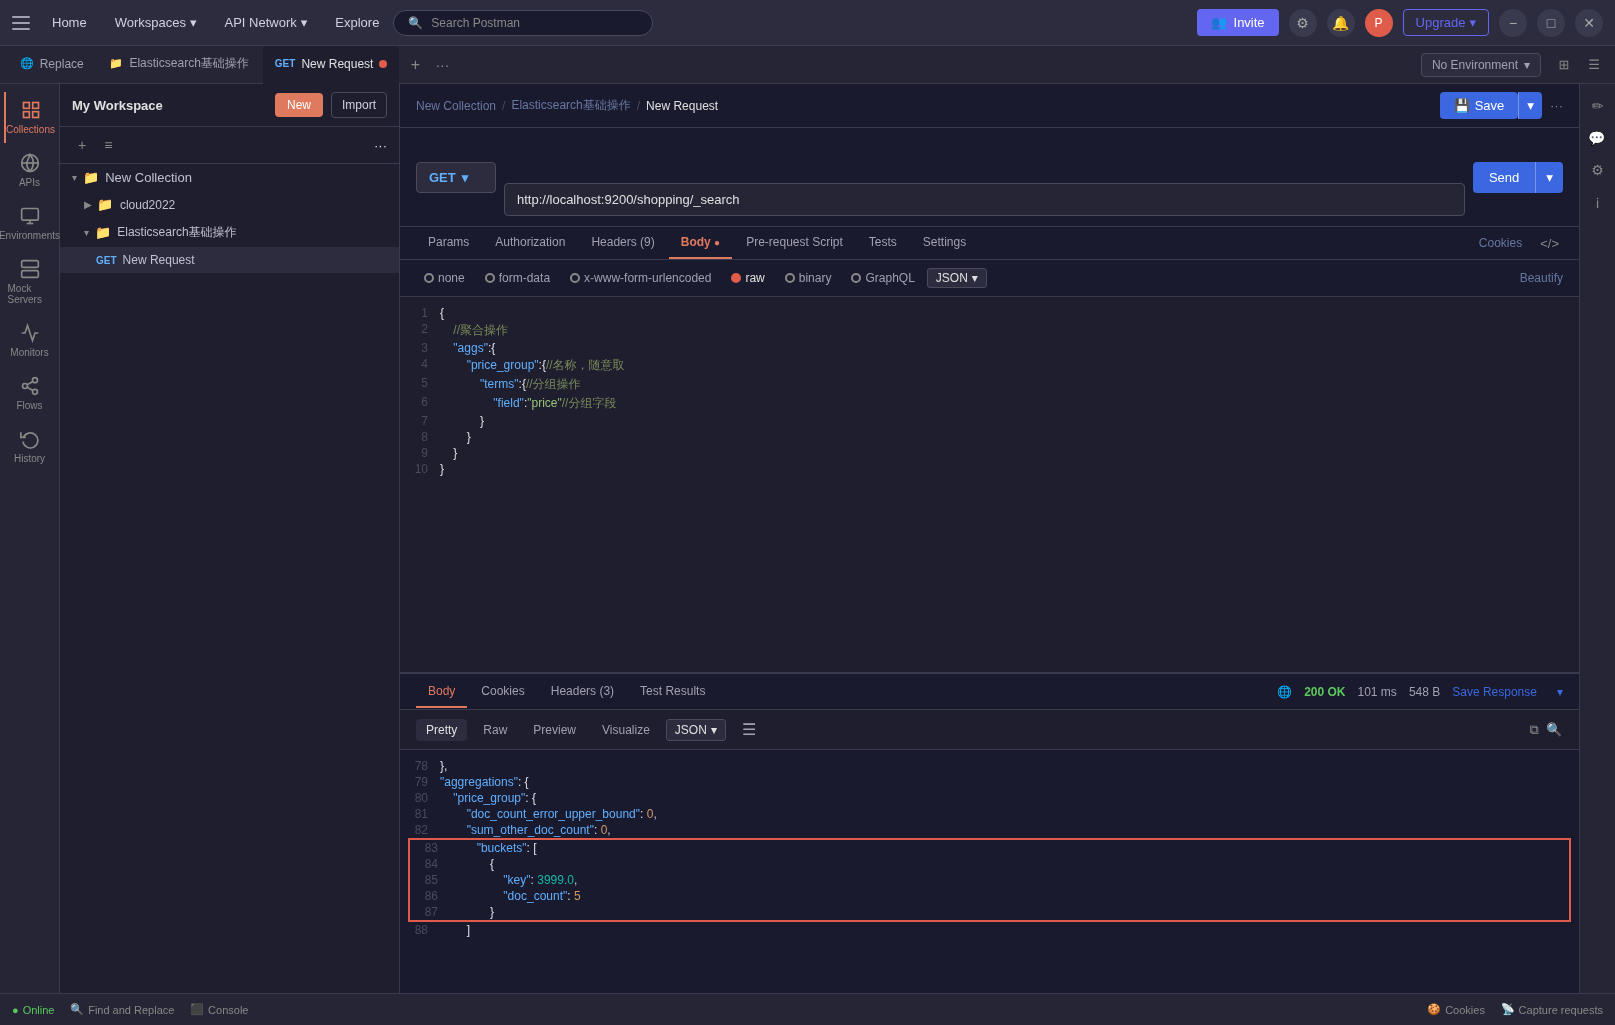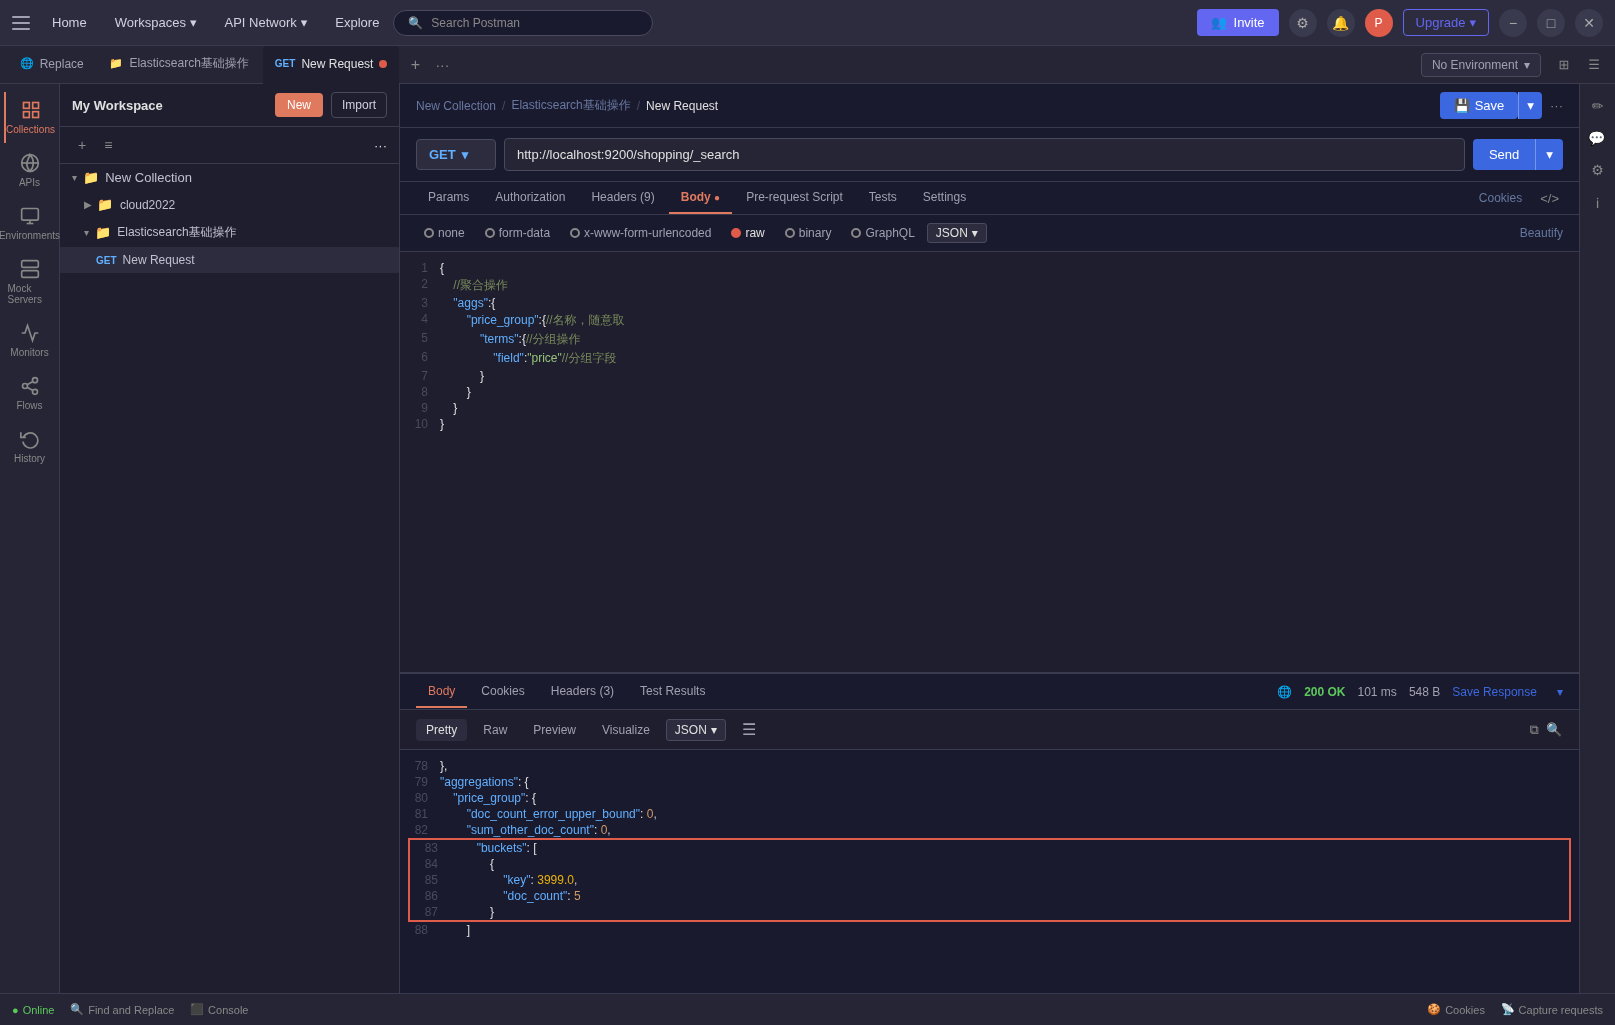--- a/index.html
+++ b/index.html
@@ -65,21 +65,21 @@
     .breadcrumb-item { color: #6878a0; font-size: 12px; cursor: pointer; }
     .breadcrumb-sep { color: #4a4a5e; font-size: 12px; }
     .breadcrumb-current { color: #e0e0e0; font-size: 12px; font-weight: 500; }
     .breadcrumb-actions { margin-left: auto; display: flex; align-items: center; gap: 8px; }
     .btn-save { background: #3b68e0; color: white; border: none; padding: 6px 14px; border-radius: 4px; cursor: pointer; font-size: 13px; display: flex; align-items: center; gap: 4px; }
     .btn-save-arrow { background: #3b68e0; border: none; border-left: 1px solid rgba(255,255,255,0.3); color: white; padding: 6px 8px; cursor: pointer; border-radius: 0 4px 4px 0; }
 
     
     .url-bar { display: flex; align-items: center; padding: 10px 16px; gap: 8px; border-bottom: 1px solid #3a3a4e; }
     .method-select { background: #2c2c3e; border: 1px solid #4a4a5e; color: #61affe; padding: 7px 12px; border-radius: 4px; font-size: 13px; font-weight: 600; cursor: pointer; display: flex; align-items: center; gap: 6px; min-width: 80px; }
-    .url-input { flex: 1; background: #252535; border: 1px solid #4a4a5e; color: #e0e0e0; padding: 8px 12px; border-radius: 4px; font-size: 13px; outline: none; }
+    .url-input { flex: 1; background: #252535; border: 1px solid #4a4a5e; color: #e0e0e0; padding: 8px 12px; border-radius: 4px; font-size: 13px; outline: none; margin-top: 45px; }
     .btn-send { background: #3b68e0; color: white; border: none; padding: 8px 16px; border-radius: 4px 0 0 4px; cursor: pointer; font-size: 13px; font-weight: 500; }
     .btn-send-arrow { background: #3b68e0; border: none; border-left: 1px solid rgba(255,255,255,0.3); color: white; padding: 8px 10px; cursor: pointer; border-radius: 0 4px 4px 0; }
 
     
     .req-tabs { display: flex; align-items: center; padding: 0 16px; border-bottom: 1px solid #3a3a4e; gap: 2px; }
     .req-tab { padding: 8px 12px; color: #a0a0b0; font-size: 12px; cursor: pointer; border-bottom: 2px solid transparent; white-space: nowrap; }
     .req-tab.active { color: #e07a5f; border-bottom: 2px solid #e07a5f; font-weight: bold; }
     .req-tab-right { margin-left: auto; color: #6378a0; font-size: 12px; cursor: pointer; }
 
     
@@ -484,21 +484,21 @@
           <div class="code-line">
             <span class="line-num">83</span>
             <span class="line-content">        <span class="code-key">"buckets"</span><span class="code-brace">: [</span></span>
           </div>
           <div class="code-line">
             <span class="line-num">84</span>
             <span class="line-content code-brace">            {</span>
           </div>
           <div class="code-line">
             <span class="line-num">85</span>
-            <span class="line-content">                <span class="code-key">"key"</span><span class="code-brace">:</span> <span style="color:#eab308;">3999.0</span>,</span>
+            <span class="line-content">                <span class="code-key">"key"</span><span class="code-brace">:</span> <span style="color:#14b8a6;">3999.0</span>,</span>
           </div>
           <div class="code-line">
             <span class="line-num">86</span>
             <span class="line-content">                <span class="code-key">"doc_count"</span><span class="code-brace">:</span> <span style="color:#d19a66;">5</span></span>
           </div>
           <div class="code-line">
             <span class="line-num">87</span>
             <span class="line-content code-brace">            }</span>
           </div>
         </div>

